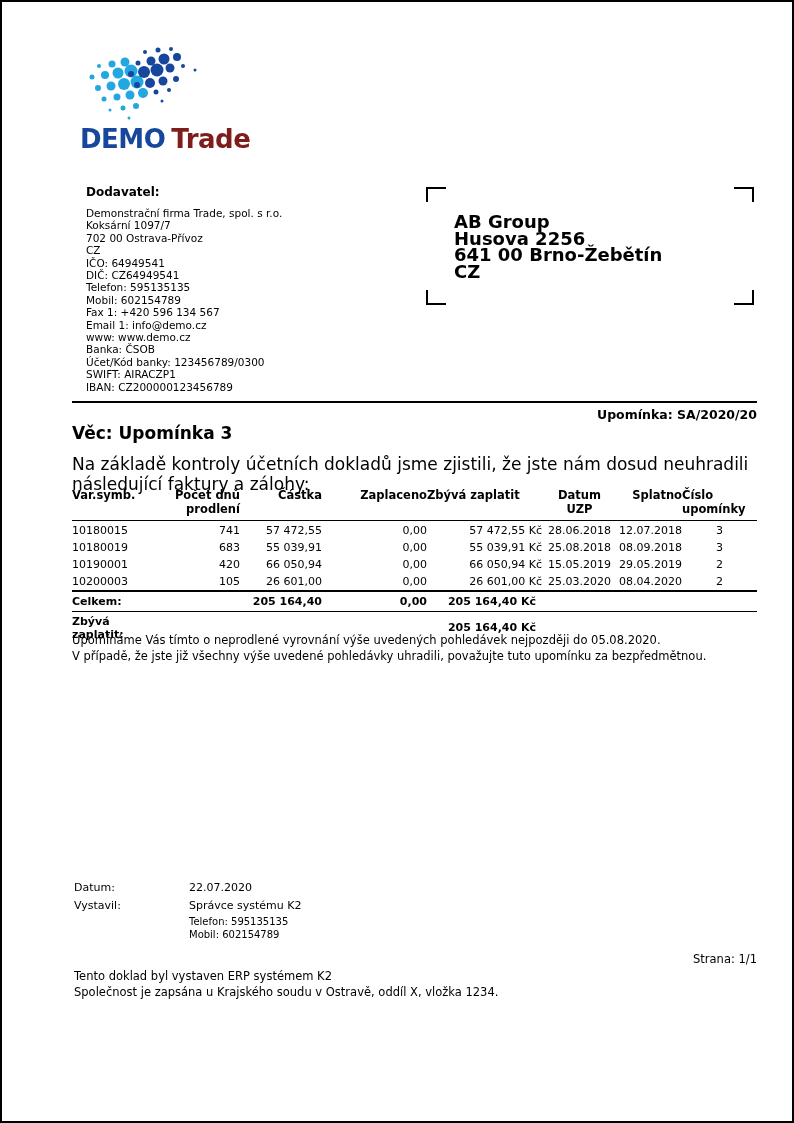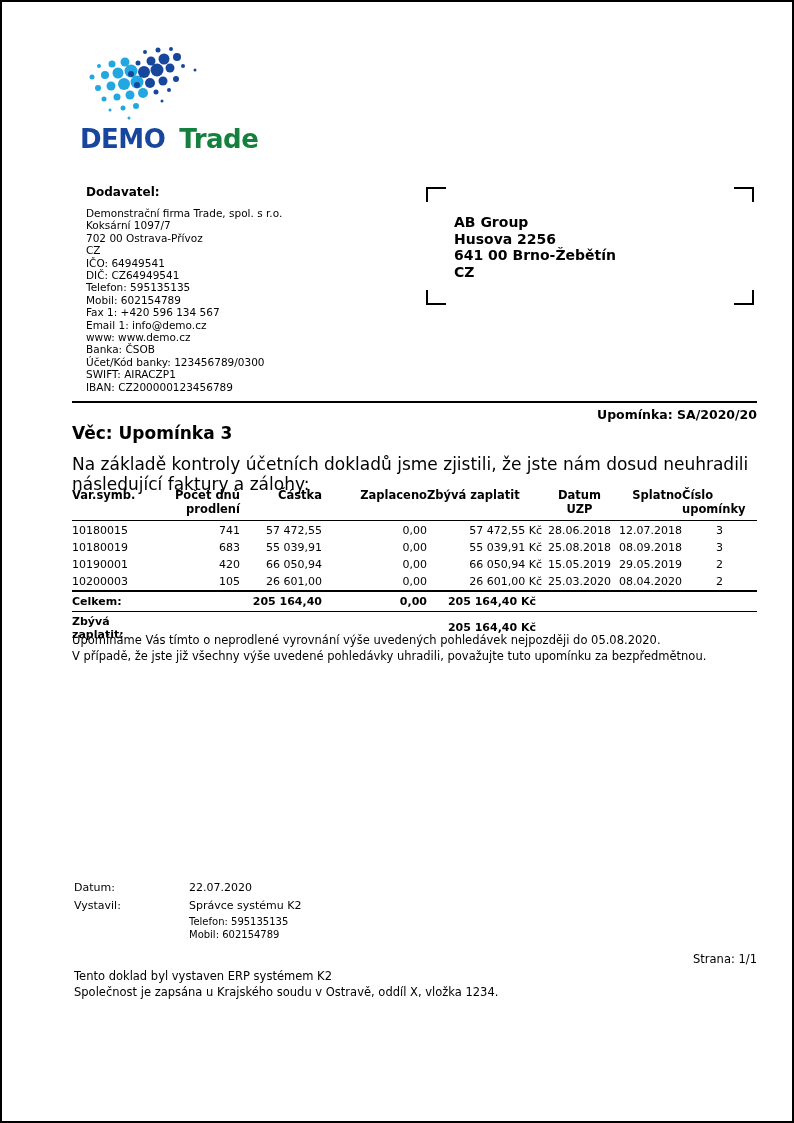--- a/index.html
+++ b/index.html
@@ -6,33 +6,33 @@
   .page{
     position:relative;width:794px;height:1123px;background:#fff;
     border:2px solid #000;box-sizing:border-box;overflow:hidden;
     font-family:"DejaVu Sans","Liberation Sans",sans-serif;color:#000;
   }
   
   .logo{position:absolute;left:78px;top:46px;}
   .logo svg{display:block;margin-left:6px;overflow:visible;}
   .wordmark{margin-top:2px;font-size:26px;font-weight:bold;letter-spacing:-0.5px;line-height:28px;}
   .wordmark .dark{color:#17479d;}
-  .wordmark .light{color:#15803d;margin-left:14px;}
+  .wordmark .light{color:#7f1d1d;margin-left:6px;}
   
   .supplier{position:absolute;left:84px;top:183px;width:300px;}
   .supplier-label{font-size:12px;font-weight:bold;margin-bottom:8px;}
   .supplier-lines div{font-size:10.5px;line-height:12.4px;}
   
   .addr-zone{position:absolute;left:424px;top:185px;width:328px;height:118px;}
   .corner{position:absolute;width:18px;height:13px;}
   .corner.tl{left:0;top:0;border-left:2px solid #000;border-top:2px solid #000;}
   .corner.tr{right:0;top:0;border-right:2px solid #000;border-top:2px solid #000;}
   .corner.bl{left:0;bottom:0;border-left:2px solid #000;border-bottom:2px solid #000;}
   .corner.br{right:0;bottom:0;border-right:2px solid #000;border-bottom:2px solid #000;}
-  .addr-lines{position:absolute;left:28px;top:27px;font-size:14px;font-weight:bold;line-height:16.5px;}
+  .addr-lines{position:absolute;left:28px;top:27px;font-size:18px;font-weight:bold;line-height:16.5px;}
   
   .top-rule{position:absolute;left:70px;top:399px;width:685px;height:2px;background:#000;}
   .doc-ref{position:absolute;left:70px;top:405px;width:685px;text-align:right;font-size:12.5px;font-weight:bold;}
   .doc-title{position:absolute;left:70px;top:421px;font-size:17px;font-weight:bold;}
   .intro{position:absolute;left:70px;top:452px;width:700px;font-size:17px;}
   
   table.reminder{position:absolute;left:70px;top:486px;width:685px;border-collapse:collapse;table-layout:fixed;}
   table.reminder th{font-size:11.5px;font-weight:bold;vertical-align:top;padding:0 0 4px 0;border-bottom:1.5px solid #000;margin-left:16px;}
   table.reminder td{font-size:11px;padding:2.6px 0 1.6px 0;margin-top:19px;}
   .h-l{text-align:left;} .h-r{text-align:right;} .h-c{text-align:center;}

